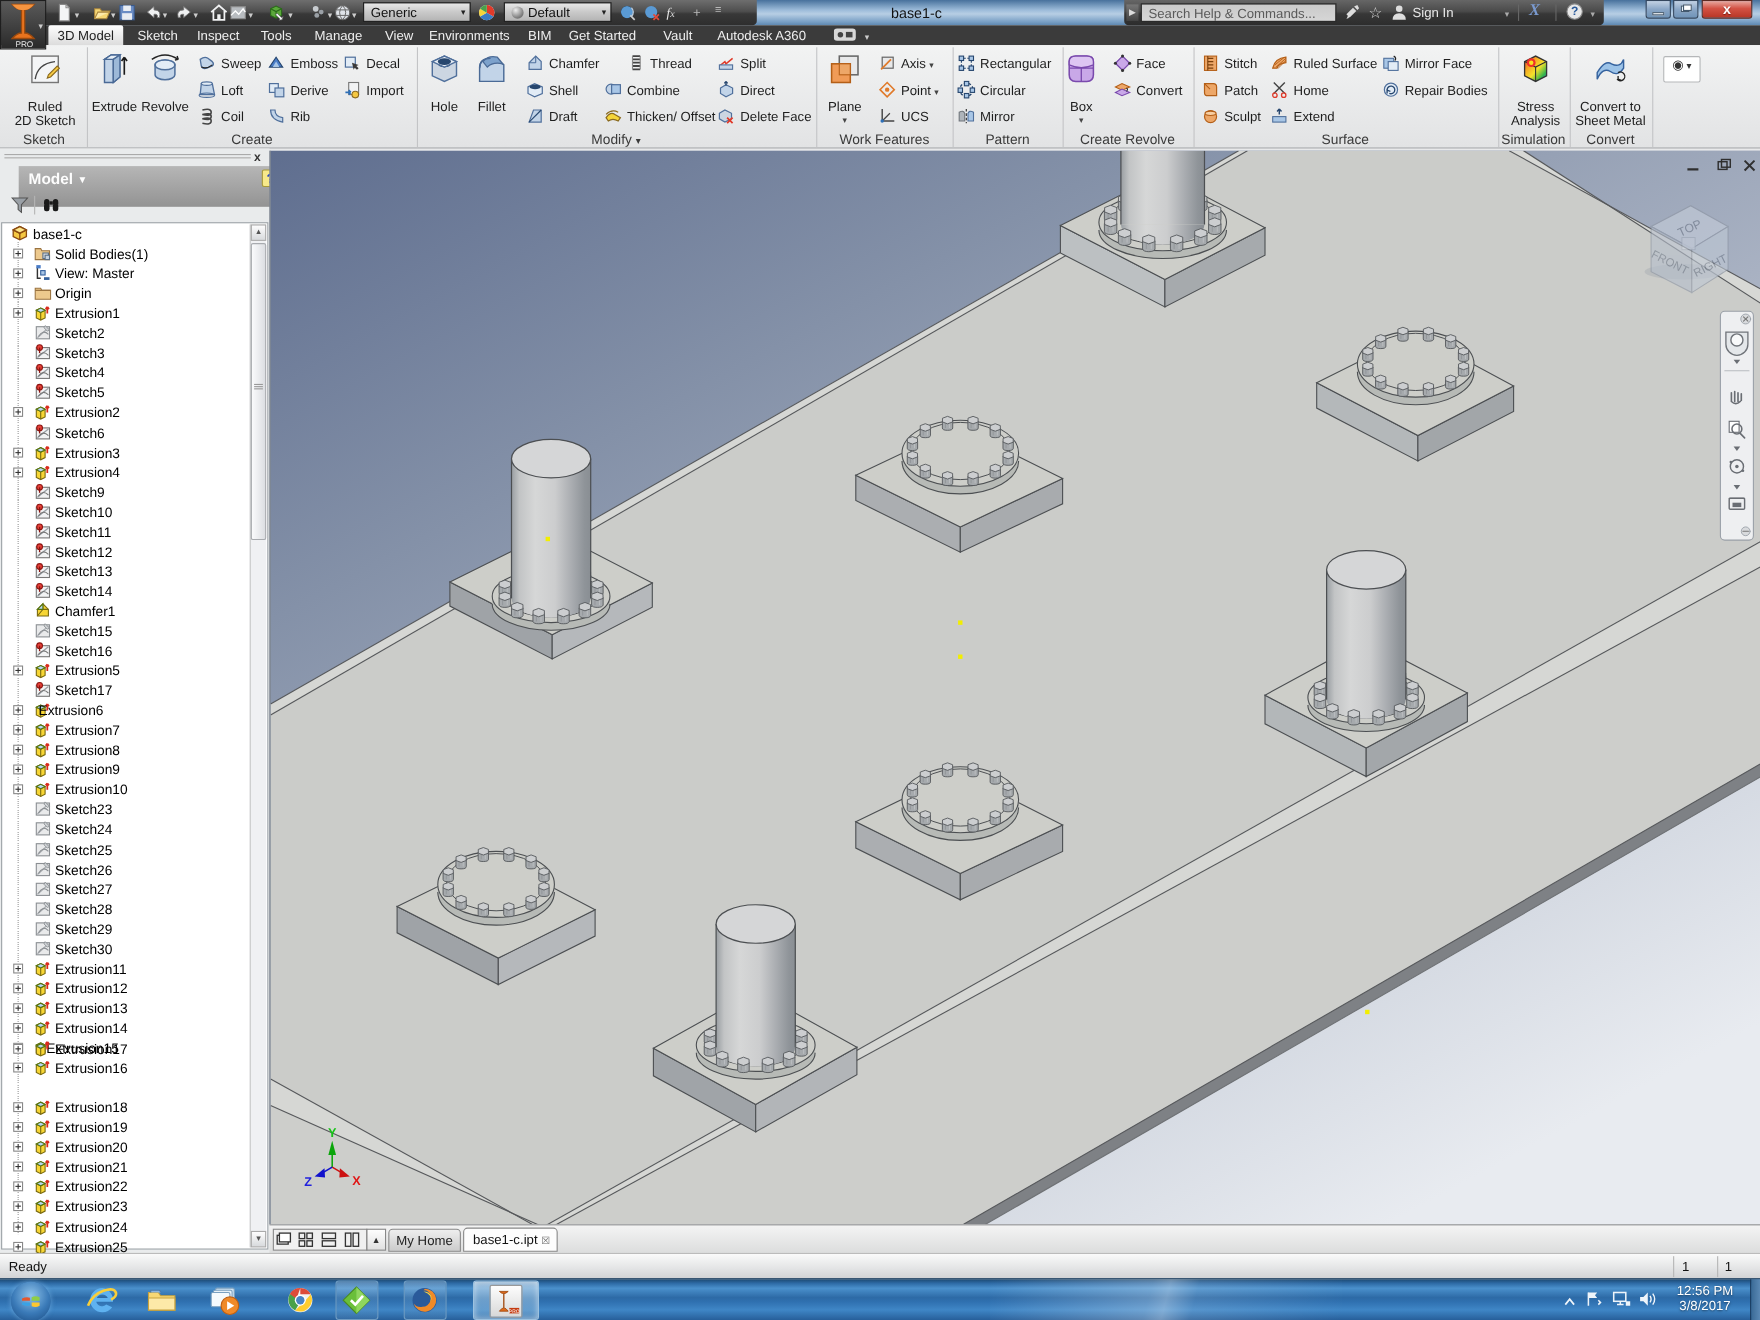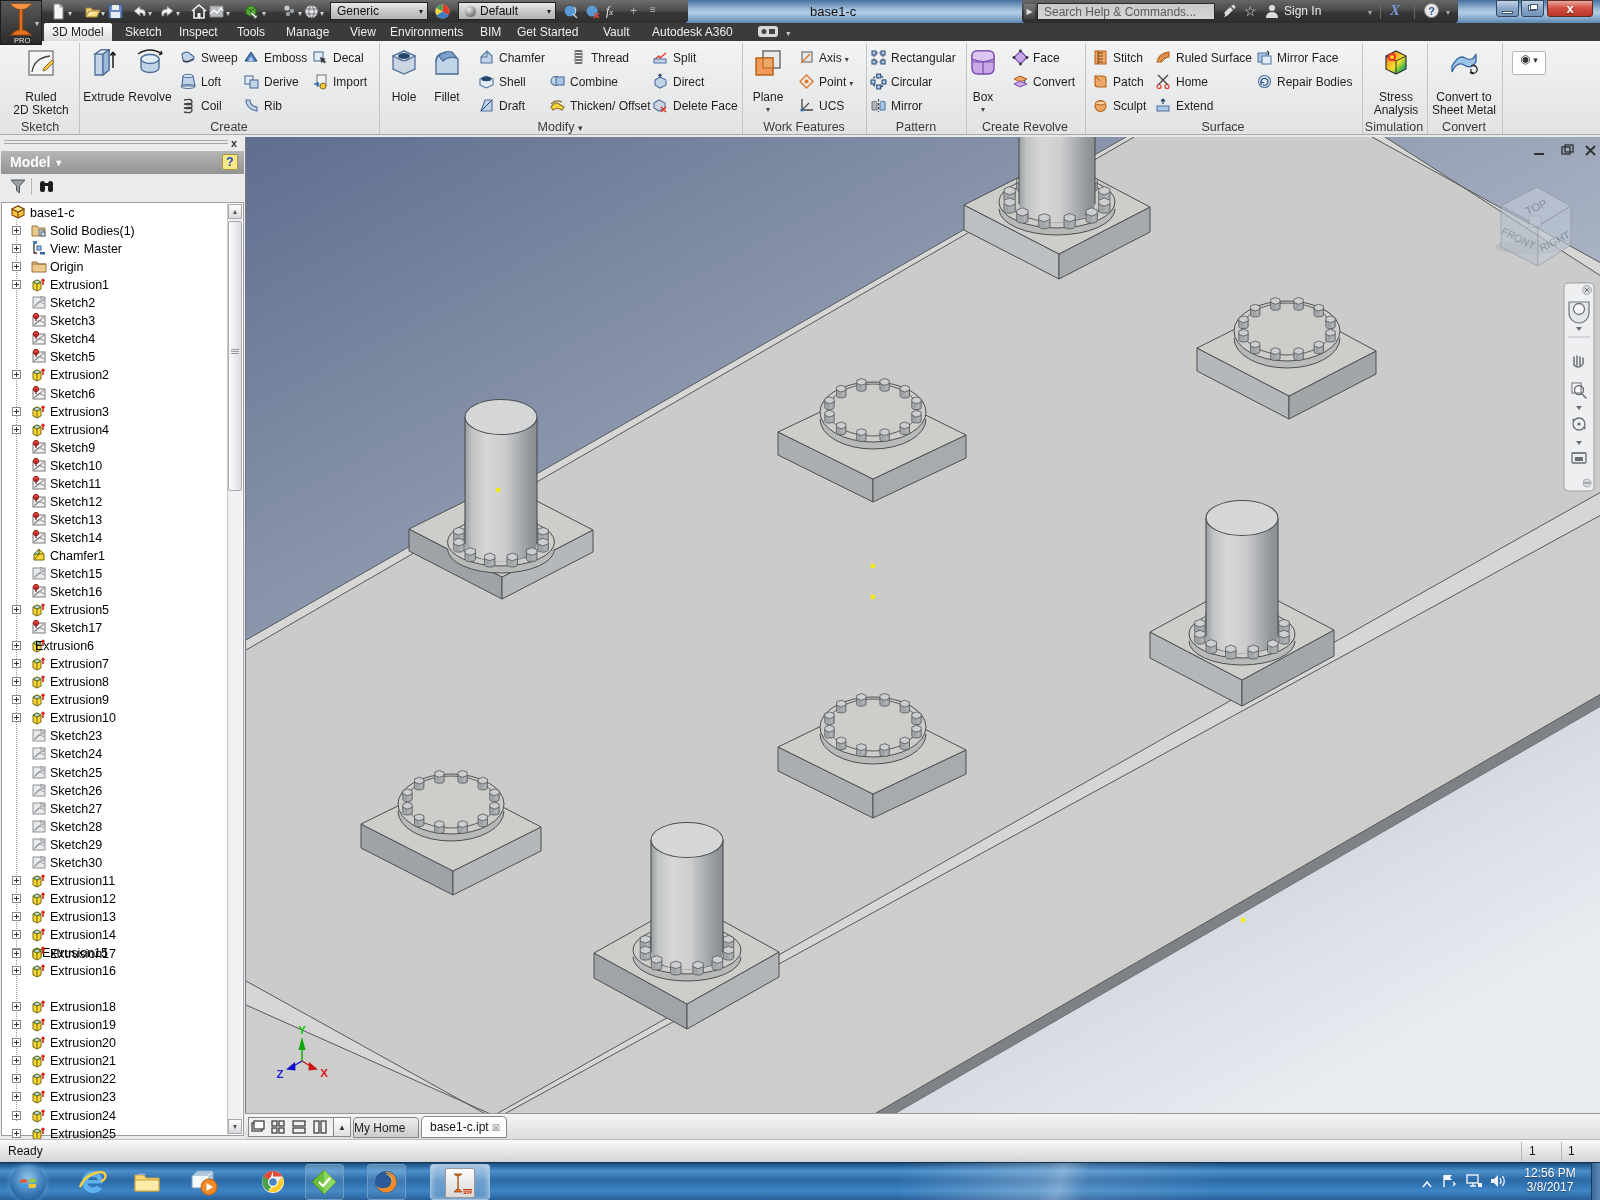--- a/index.html
+++ b/index.html
@@ -459,21 +459,21 @@
           <circle cx="8.5" cy="8.5" r="6" fill="#e2ecf6" stroke="#50709c" stroke-width="1.1"></circle>
           <path d="M5,8.5 a3.5,3.5 0 1 1 2,3.4 M5,12 l0,-3 3,1" fill="none" stroke="#26466e" stroke-width="1.2"></path>
         </svg><span>Repair Bodies</span></div>
       <div style="position:absolute;left:1512px;top:10px;width:34px;height:24px;border:1px solid #b5b7b9;background:#fff;border-radius:2px;text-align:center;color:#333;font-size:12px">◉<span style="font-size:9px"> ▾</span></div>
     </div>
 
 <div id="panel">
   <div style="position:absolute;left:4px;top:5px;width:224px;height:1px;background:#aaa"></div>
   <div style="position:absolute;left:4px;top:8px;width:224px;height:1px;background:#aaa"></div>
   <div style="position:absolute;left:231px;top:2px;color:#333;font-size:11px;font-weight:bold">x</div>
-  <div style="position:absolute;left:1px;top:16px;width:243px;height:23px;background:linear-gradient(#b6b6b6,#939393);color:#fdfdfd;font-size:14px;font-weight:bold;line-height:23px;padding-left:9px">Model <span style="font-size:9px;vertical-align:1px">▼</span>
+  <div style="position:absolute;left:17px;top:16px;width:243px;height:37px;background:linear-gradient(#b6b6b6,#939393);color:#fdfdfd;font-size:14px;font-weight:bold;line-height:23px;padding-left:9px">Model <span style="font-size:9px;vertical-align:1px">▼</span>
     <div style="position:absolute;right:6px;top:3px;width:16px;height:16px;background:#f7e98a;border:1px solid #a89a3a;border-radius:2px;color:#2a4ac0;text-align:center;line-height:15px;font-size:12px;font-weight:bold">?</div>
   </div>
   <div style="position:absolute;left:10px;top:44px"><svg width="16" height="15" viewBox="0 0 16 15">
           <path d="M1,1 h14 l-5.5,6 v7 l-3,-2.5 v-4.5 Z" fill="#9aa0a6" stroke="#555" stroke-width="1"></path>
         </svg></div>
   <div style="position:absolute;left:31px;top:43px;width:1px;height:17px;background:#b5b5b5"></div>
   <div style="position:absolute;left:38px;top:44px"><svg width="17" height="15" viewBox="0 0 17 15">
           <path d="M2,5 q0,-3 2.5,-3 t2.5,3 l0,2 -5,0 Z M10,5 q0,-3 2.5,-3 t2.5,3 l0,2 -5,0 Z" fill="#1a1a1a"></path>
           <rect x="2" y="6" width="5" height="7" rx="2" fill="#1a1a1a"></rect>
           <rect x="10" y="6" width="5" height="7" rx="2" fill="#1a1a1a"></rect>
@@ -1684,21 +1684,21 @@
           <rect x="29" y="2" width="5" height="5"></rect>
           <rect x="22" y="9" width="5" height="5"></rect>
           <rect x="29" y="9" width="5" height="5"></rect>
     <rect x="43" y="2" width="12" height="5"></rect>
           <rect x="43" y="9" width="12" height="5"></rect>
     <rect x="64" y="2" width="5" height="12"></rect>
           <rect x="71" y="2" width="5" height="12"></rect>
     </g>
       </svg>
   <div style="position:absolute;left:88px;top:3px;width:18px;height:20px;border:1px solid #888;background:linear-gradient(#fdfdfd,#e0e0e0);text-align:center;font-size:8px;line-height:19px;color:#333">▲</div>
-  <div style="position:absolute;left:108px;top:3px;width:66px;height:21px;background:linear-gradient(#eee,#ccc);border:1px solid #888;border-radius:4px 4px 0 0;text-align:left;font-size:12px;line-height:20px;color:#222">My Home</div>
+  <div style="position:absolute;left:108px;top:3px;width:66px;height:21px;background:linear-gradient(#eee,#ccc);border:1px solid #888;border-radius:4px 4px 0 0;text-align:center;font-size:12px;line-height:20px;color:#222">My Home</div>
   <div style="position:absolute;left:176px;top:2px;width:86px;height:22px;background:#fdfdfd;border:1px solid #888;border-radius:4px 4px 0 0;font-size:12px;line-height:20px;color:#111;padding-left:8px">base1-c.ipt <span style="font-size:9px;color:#666">☒</span></div>
 </div>
 
 <div id="statusbar">
   <div style="position:absolute;left:8px;top:4px">Ready</div>
   <div style="position:absolute;left:1521px;top:2px;width:1px;height:19px;background:#b5b5b5"></div>
   <div style="position:absolute;left:1529px;top:4px">1</div>
   <div style="position:absolute;left:1561px;top:2px;width:1px;height:19px;background:#b5b5b5"></div>
   <div style="position:absolute;left:1568px;top:4px">1</div>
 </div>

